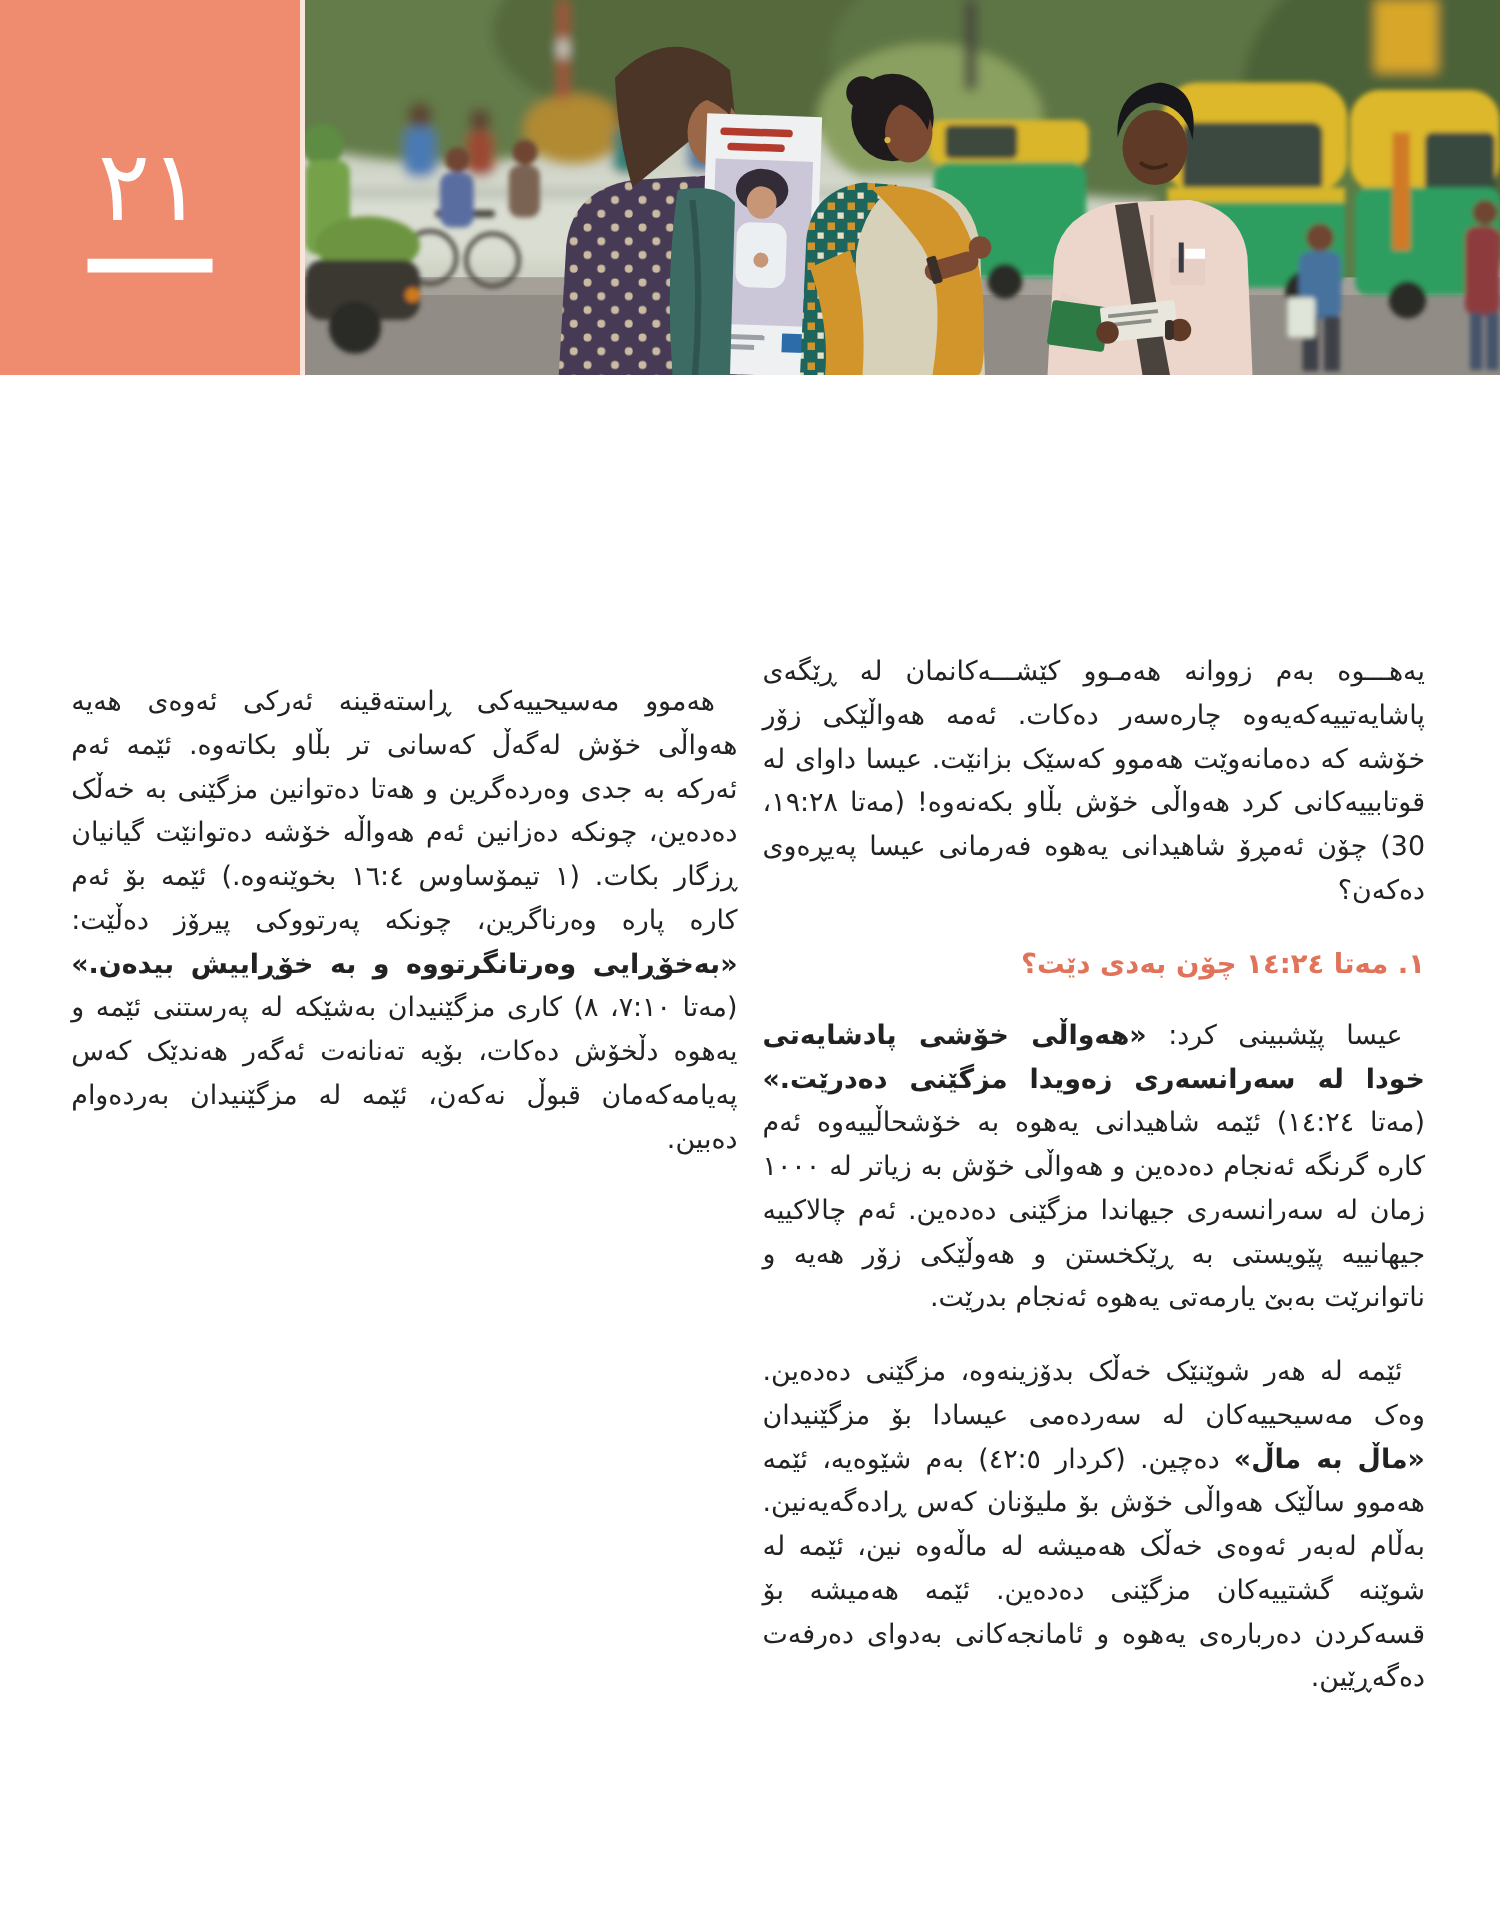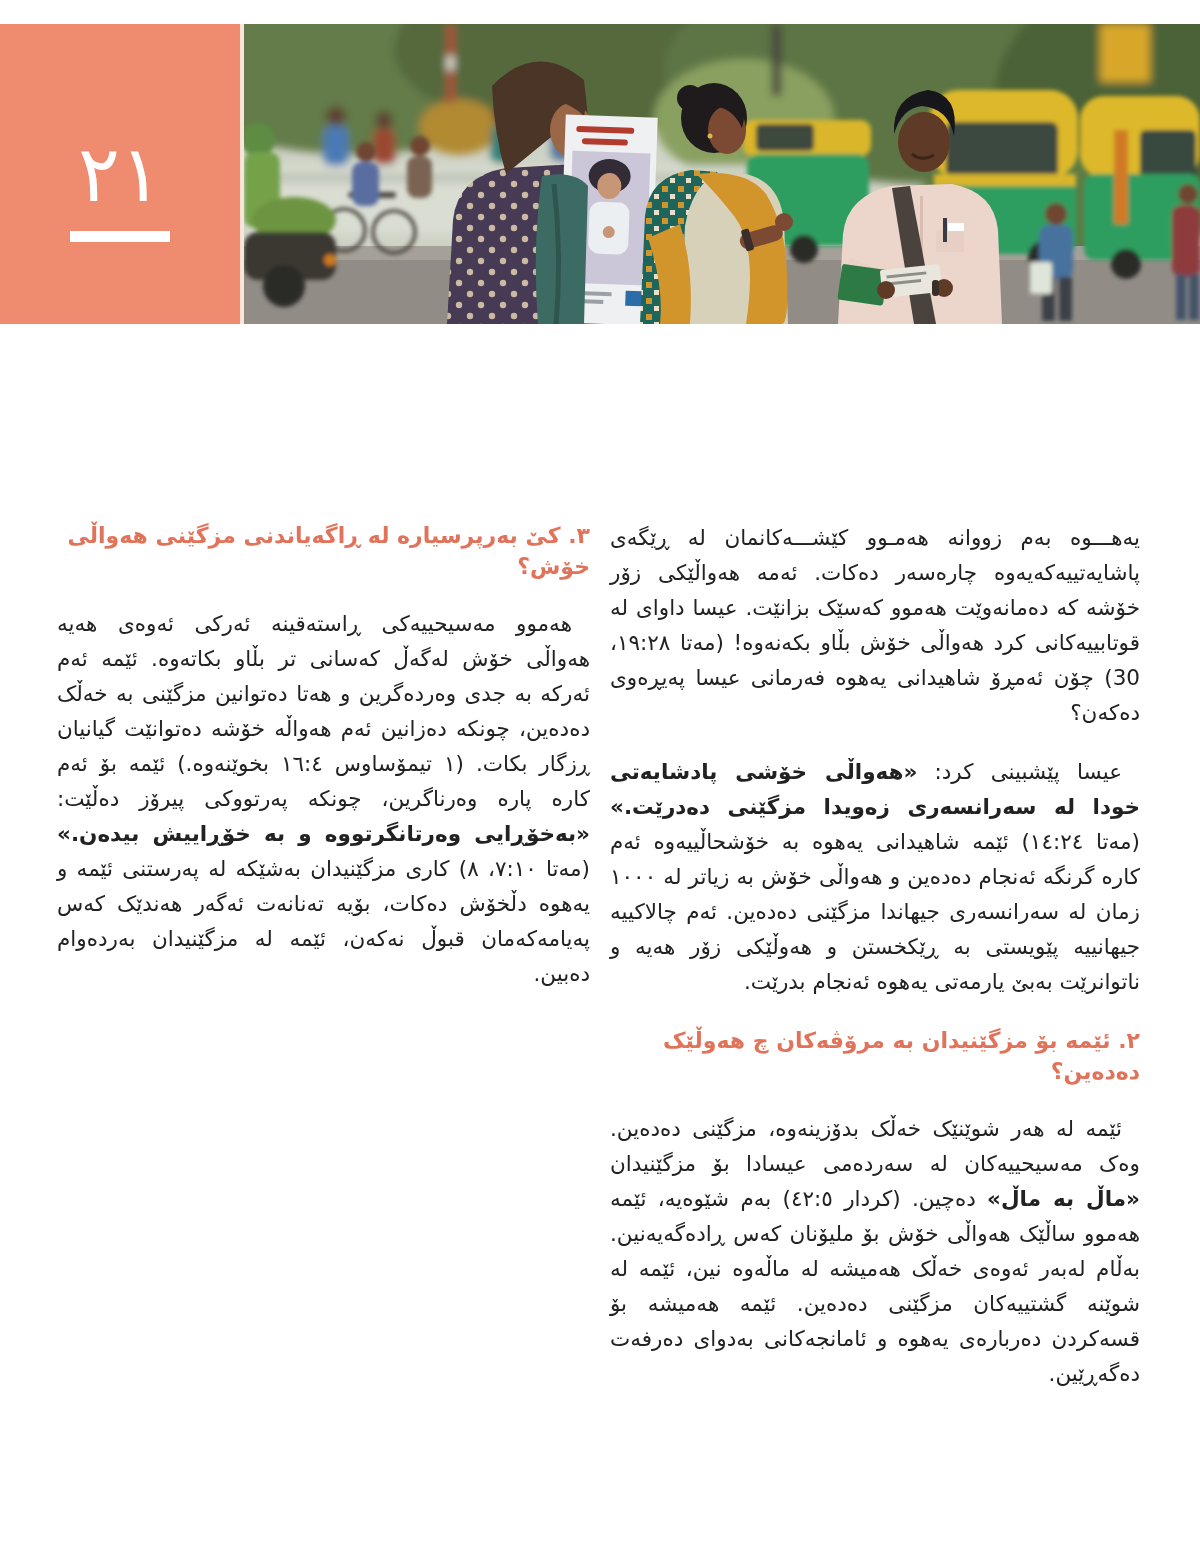--- a/index.html
+++ b/index.html
@@ -6,21 +6,21 @@
   .page{
     position:relative;
     width:1200px;height:1543px;
     background:#ffffff;
     font-family:"DejaVu Sans",sans-serif;
     color:#1f1f1f;
     overflow:hidden;
     direction:rtl;
   }
   
-  .header{position:absolute;top:16px;left:0;width:1200px;height:316px;display:flex;flex-direction:row-reverse;align-items:center;}
+  .header{position:absolute;top:0;left:0;width:1200px;height:316px;display:flex;flex-direction:row-reverse;}
   .page-number-block{
     width:240px;height:300px;flex:0 0 240px;
     background:#ef8b6e;
     display:flex;flex-direction:column;align-items:center;justify-content:center;
   }
   .page-number{
     color:#ffffff;font-size:78px;line-height:78px;font-weight:400;
     margin-top:28px;
   }
   .page-number-rule{width:100px;height:11px;background:#ffffff;margin-top:18px;}
@@ -246,25 +246,24 @@
   <h1 class="title">
     <span>هەواڵی خۆشی پاشایەتی خودا</span>
     <span>مزگێنی دەدرێت</span>
   </h1>
 
   <div class="columns">
 
     <div class="col">
       <p class="para">یەهـــوە بەم زووانە هەمـوو کێشـــەکانمان لە ڕێگەی پاشایەتییەکەیەوە چارەسەر دەکات. ئەمە هەواڵێکی زۆر خۆشە کە دەمانەوێت هەموو کەسێک بزانێت. عیسا داوای لە قوتابییەکانی کرد هەواڵی خۆش بڵاو بکەنەوە! (مەتا ١٩:٢٨، 30) چۆن ئەمڕۆ شاهیدانی یەهوە فەرمانی عیسا پەیڕەوی دەکەن؟</p>
 
+      <h2 class="section-heading">١. مەتا ١٤:٢٤ چۆن بەدی دێت؟</h2>
       <p class="para indent"><span>عیسا پێشبینی کرد: </span><span class="bold">«هەواڵی خۆشی پادشایەتی خودا لە سەرانسەری زەویدا مزگێنی دەدرێت.»</span><span> (مەتا ١٤:٢٤) ئێمە شاهیدانی یەهوە بە خۆشحاڵییەوە ئەم کارە گرنگە ئەنجام دەدەین و هەواڵی خۆش بە زیاتر لە ١٠٠٠ زمان لە سەرانسەری جیهاندا مزگێنی دەدەین. ئەم چالاکییە جیهانییە پێویستی بە ڕێکخستن و هەوڵێکی زۆر هەیە و ناتوانرێت بەبێ یارمەتی یەهوە ئەنجام بدرێت.</span></p>
 
-      <h2 class="section-heading">٢. ئێمە بۆ مزگێنیدان بە مرۆڤەکان چ هەوڵێک دەدەین؟</h2>
       <p class="para indent"><span>ئێمە لە هەر شوێنێک خەڵک بدۆزینەوە، مزگێنی دەدەین. وەک مەسیحییەکان لە سەردەمی عیسادا بۆ مزگێنیدان </span><span class="bold">«ماڵ بە ماڵ»</span><span> دەچین. (کردار ٤٢:٥) بەم شێوەیە، ئێمە هەموو ساڵێک هەواڵی خۆش بۆ ملیۆنان کەس ڕادەگەیەنین. بەڵام لەبەر ئەوەی خەڵک هەمیشە لە ماڵەوە نین، ئێمە لە شوێنە گشتییەکان مزگێنی دەدەین. ئێمە هەمیشە بۆ قسەکردن دەربارەی یەهوە و ئامانجەکانی بەدوای دەرفەت دەگەڕێین.</span></p>
     </div>
 
     <div class="col col-left">
-      <h2 class="section-heading first">٣. کێ بەرپرسیارە لە ڕاگەیاندنی مزگێنی هەواڵی خۆش؟</h2>
       <p class="para indent"><span>هەموو مەسیحییەکی ڕاستەقینە ئەرکی ئەوەی هەیە هەواڵی خۆش لەگەڵ کەسانی تر بڵاو بکاتەوە. ئێمە ئەم ئەرکە بە جدی وەردەگرین و هەتا دەتوانین مزگێنی بە خەڵک دەدەین، چونکە دەزانین ئەم هەواڵە خۆشە دەتوانێت گیانیان ڕزگار بکات. (١ تیمۆساوس ١٦:٤ بخوێنەوە.) ئێمە بۆ ئەم کارە پارە وەرناگرین، چونکە پەرتووکی پیرۆز دەڵێت: </span><span class="bold">«بەخۆڕایی وەرتانگرتووە و بە خۆڕاییش بیدەن.»</span><span> (مەتا ٧:١٠، ٨) کاری مزگێنیدان بەشێکە لە پەرستنی ئێمە و یەهوە دڵخۆش دەکات، بۆیە تەنانەت ئەگەر هەندێک کەس پەیامەکەمان قبوڵ نەکەن، ئێمە لە مزگێنیدان بەردەوام دەبین.</span></p>
     </div>
 
   </div>
 </div>
 
 </body></html>

